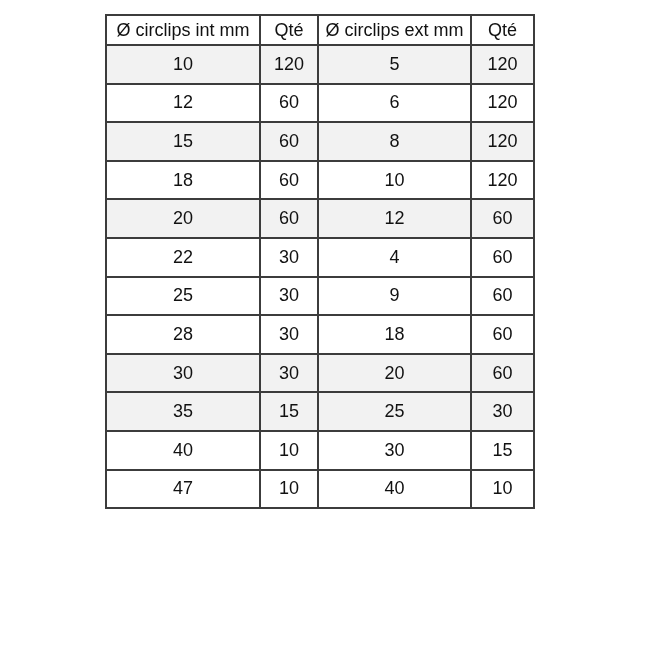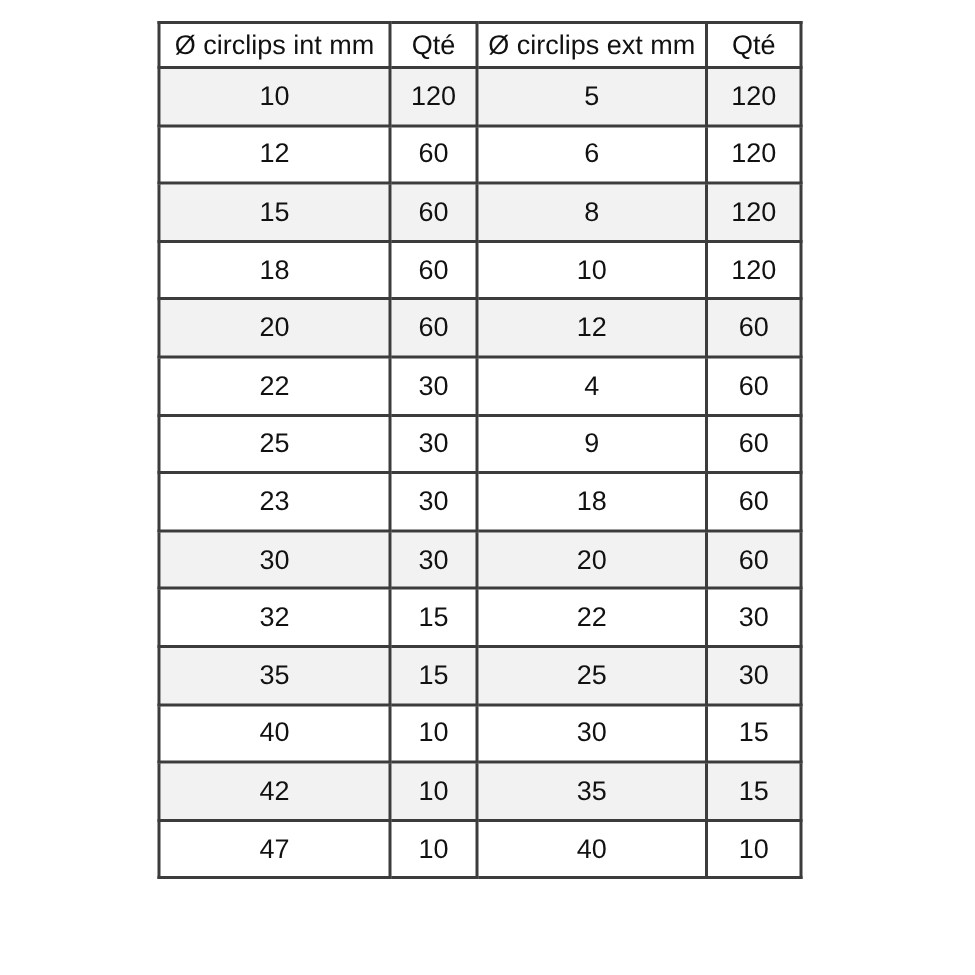--- a/index.html
+++ b/index.html
@@ -116,55 +116,43 @@
           <td>4</td>
           <td>60</td>
         </tr>
         <tr>
           <td>25</td>
           <td>30</td>
           <td>9</td>
           <td>60</td>
         </tr>
         <tr>
-          <td>23</td>
+          <td>28</td>
           <td>30</td>
           <td>18</td>
           <td>60</td>
         </tr>
         <tr class="stripe">
           <td>30</td>
           <td>30</td>
           <td>20</td>
           <td>60</td>
-        </tr>
-        <tr>
-          <td>32</td>
-          <td>15</td>
-          <td>22</td>
-          <td>30</td>
         </tr>
         <tr class="stripe">
           <td>35</td>
           <td>15</td>
           <td>25</td>
           <td>30</td>
         </tr>
         <tr>
           <td>40</td>
           <td>10</td>
           <td>30</td>
           <td>15</td>
         </tr>
-        <tr class="stripe">
-          <td>42</td>
-          <td>10</td>
-          <td>35</td>
-          <td>15</td>
-        </tr>
         <tr>
           <td>47</td>
           <td>10</td>
           <td>40</td>
           <td>10</td>
         </tr>
       </tbody>
   </table>
 </div>
 

